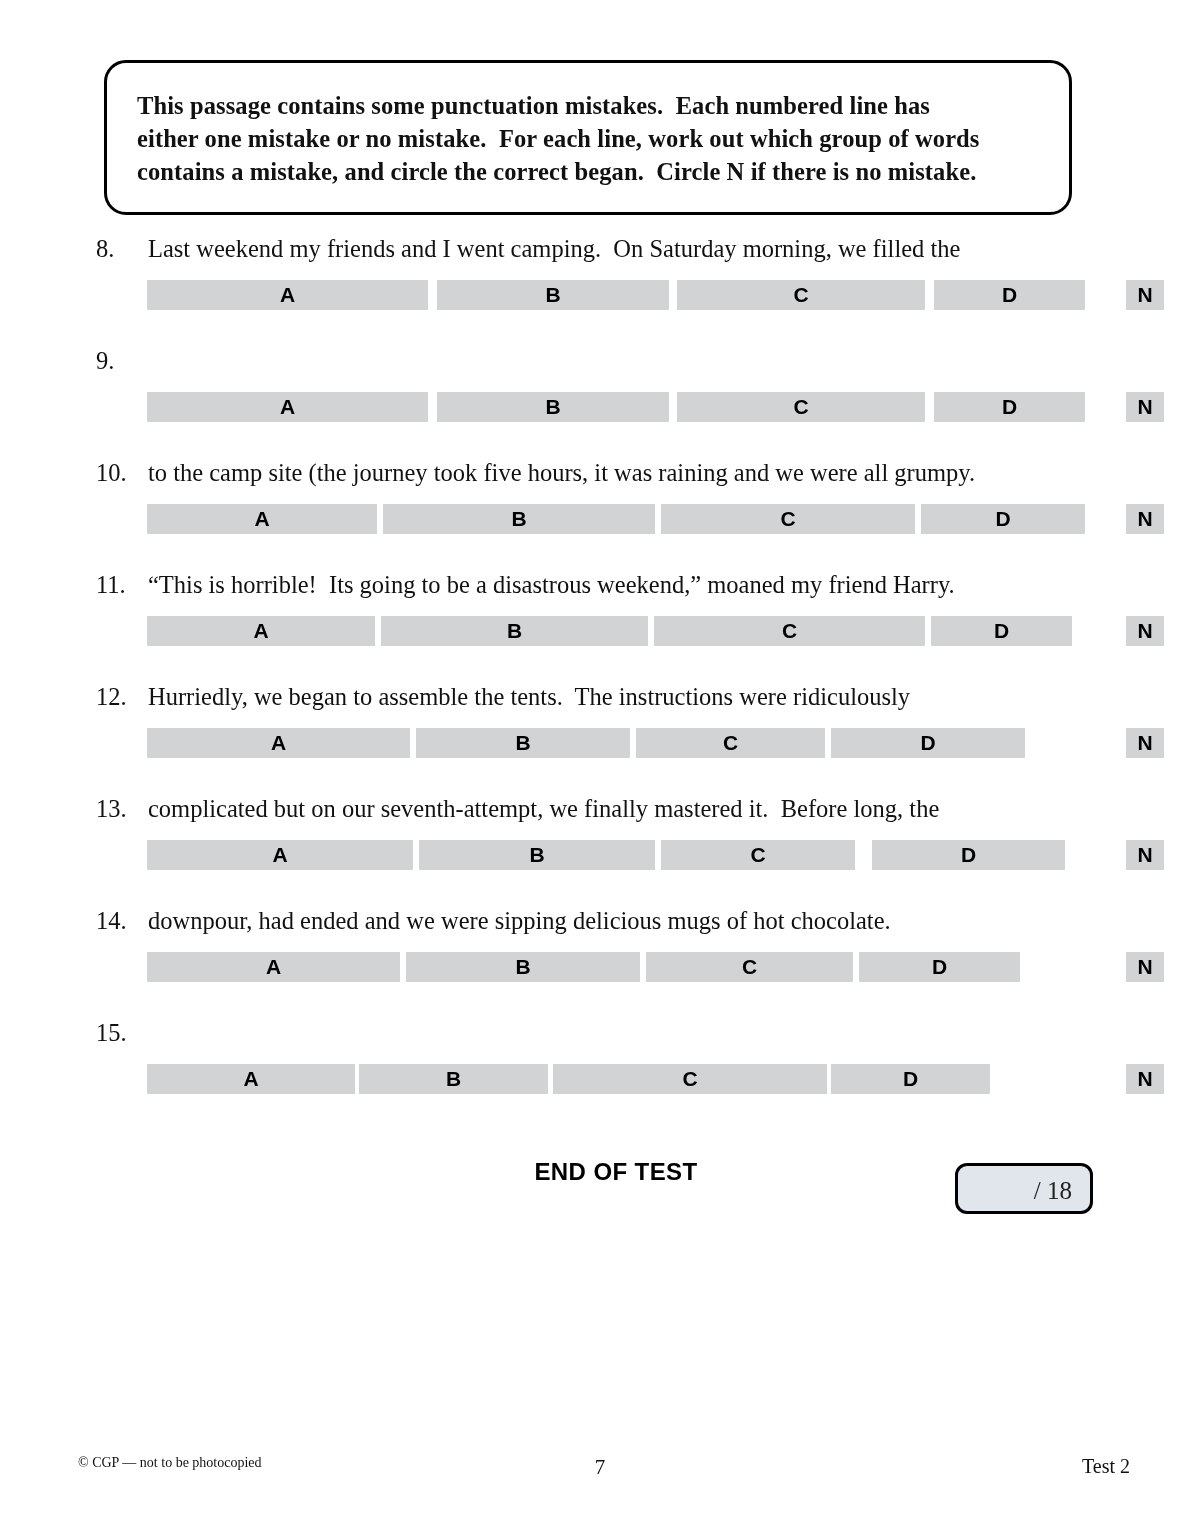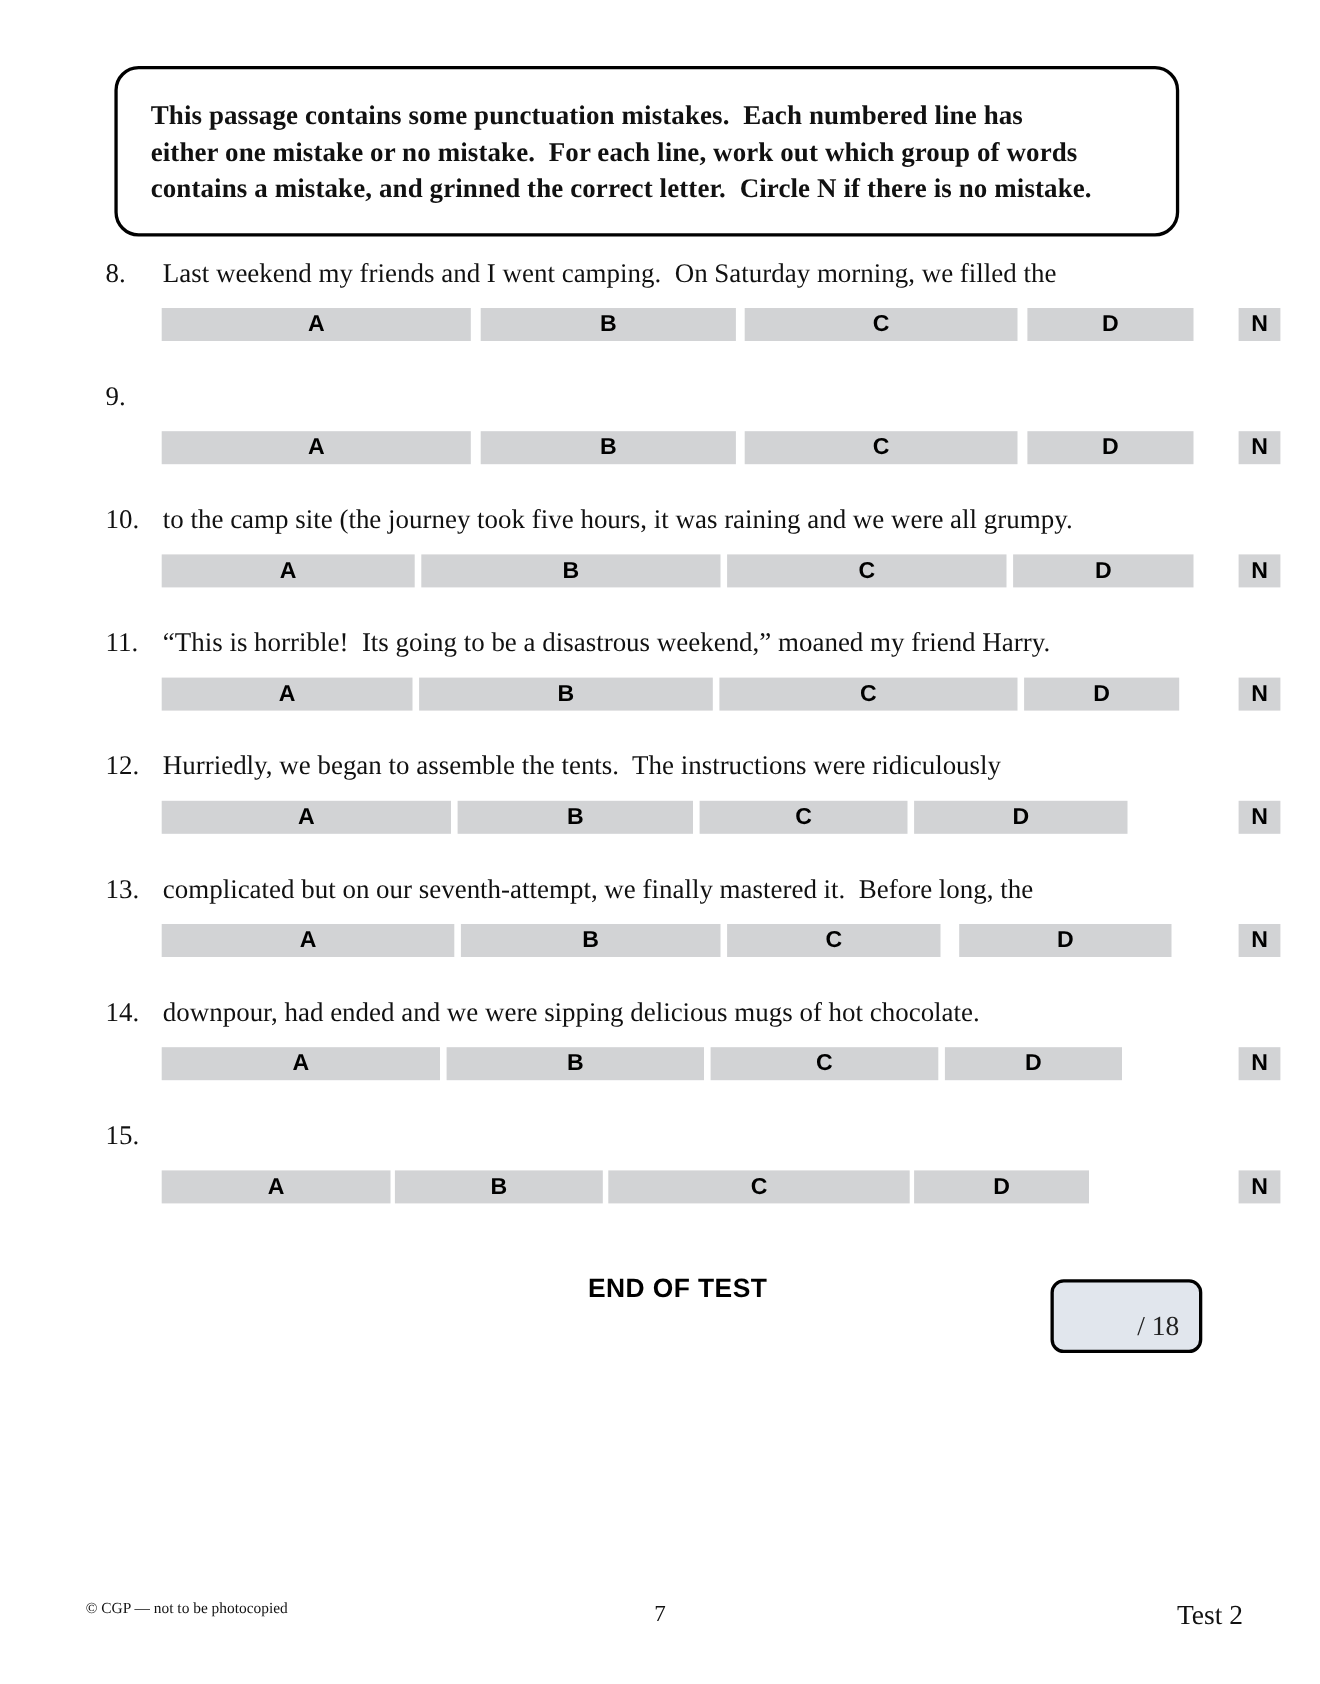--- a/index.html
+++ b/index.html
@@ -116,21 +116,21 @@
     font-weight: bold;
     font-size: 24px;
     letter-spacing: 0.4px;
     color: #000000;
   }
   #score-box {
     position: absolute;
     left: 955px;
     top: 1163px;
     width: 138px;
-    height: 67px;
+    height: 51px;
     box-sizing: border-box;
     border: 3px solid #000000;
     border-radius: 12px;
     background: #e1e6ed;
     padding-left: 36px;
   }
   #score-box .score-text {
     position: absolute;
     right: 18px;
     bottom: 6px;
@@ -160,31 +160,31 @@
     top: 0;
     width: 1200px;
     text-align: center;
     font-size: 21px;
     color: #111111;
   }
   #footer .f-right {
     position: absolute;
     right: 70px;
     top: 0;
-    font-size: 25px;
+    font-size: 20px;
     color: #111111;
   }
 </style>
 </head>
 <body>
 
 <div id="instruction-box">
   <div class="line">This passage contains some punctuation mistakes.  Each numbered line has</div>
   <div class="line">either one mistake or no mistake.  For each line, work out which group of words</div>
-  <div class="line">contains a mistake, and grinned the correct letter.  Circle N if there is no mistake.</div>
+  <div class="line">contains a mistake, and circle the correct began.  Circle N if there is no mistake.</div>
 </div>
 
 <div id="questions">
     <div class="question">
       <div class="q-textrow">
         <span class="q-num">8.</span>
         <span class="q-text">Last weekend my friends and I went camping.  On Saturday morning, we filled the</span>
       </div>
       <div class="bars">
         <div class="bar" style="left: 147px; width: 281px;">A</div>

